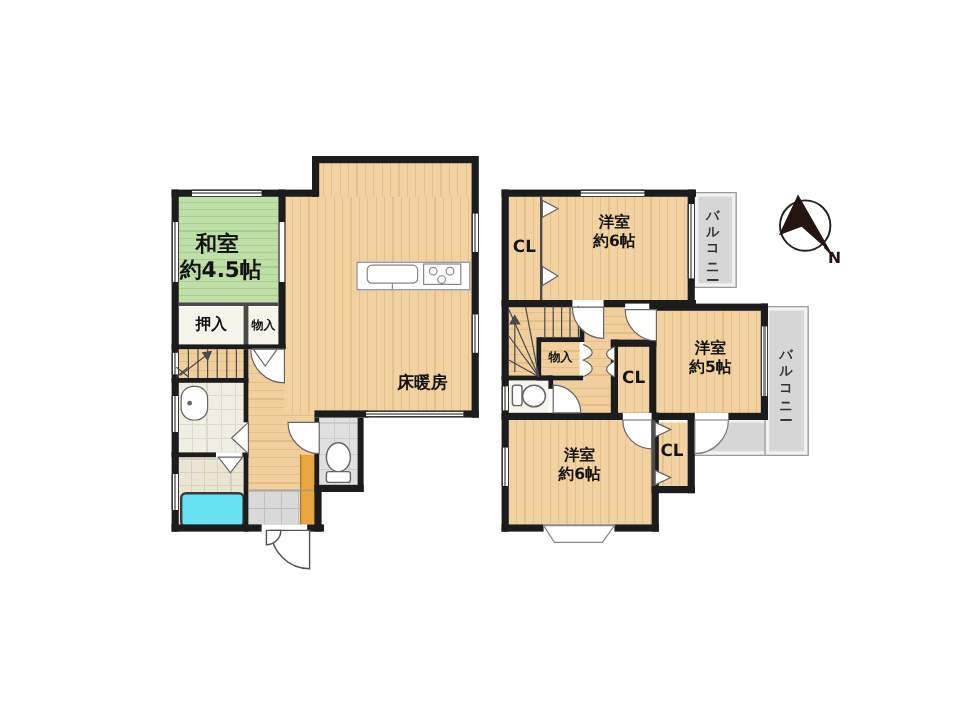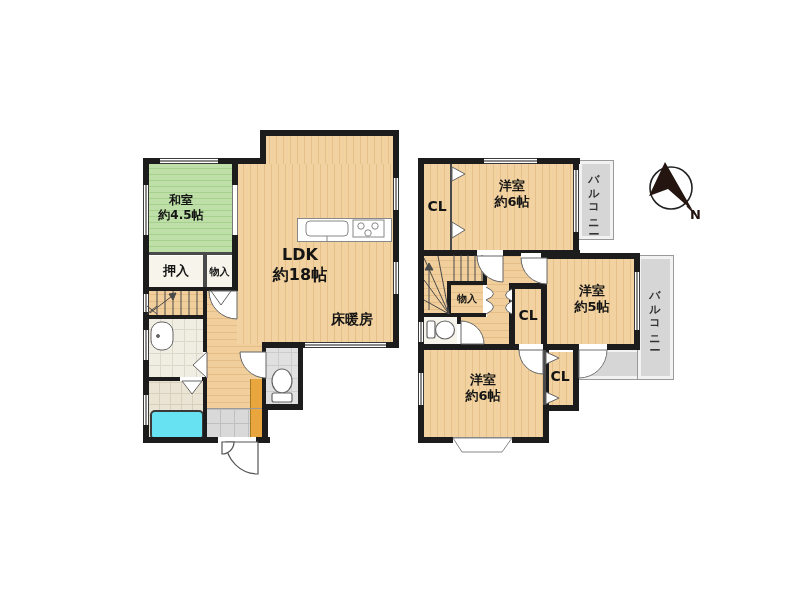--- a/index.html
+++ b/index.html
@@ -243,25 +243,22 @@
     </g>
 
     <g>
       <circle cx="671" cy="188" r="21" fill="none" stroke="#222" stroke-width="1.6"></circle>
       <path d="M665,162 L649,196 L668,189 L693,211 Z" fill="#241510"></path>
       <line x1="687" y1="206" x2="696" y2="215" stroke="#241510" stroke-width="1.4"></line>
       <text x="690" y="219" font-size="13" font-weight="bold" fill="#241510" font-family="DejaVu Sans, sans-serif">N</text>
     </g>
   </svg>
 
-  <div class="label" style="left:150px;top:193px;width:62px;font-size:12px;">
+  <div class="label" style="left:150px;top:193px;width:62px;font-size:18px;">
     <span>和室</span><br><span>約4.5帖</span>
-  </div>
-  <div class="label" style="left:250px;top:245px;width:100px;font-size:16px;">
-    <span>LDK</span><br><span>約18帖</span>
   </div>
   <div class="label" style="left:320px;top:311px;width:64px;font-size:14px;">床暖房</div>
   <div class="label" style="left:149px;top:263px;width:54px;font-size:13px;">押入</div>
   <div class="label" style="left:206px;top:266px;width:27px;font-size:10px;">物入</div>
 
   <div class="label" style="left:422px;top:198px;width:30px;font-size:14px;">CL</div>
   <div class="label" style="left:462px;top:178px;width:100px;font-size:13px;">
     <span>洋室</span><br><span>約6帖</span>
   </div>
   <div class="vtext" style="left:585px;top:166px;height:70px;font-size:11px;">バルコニー</div>

